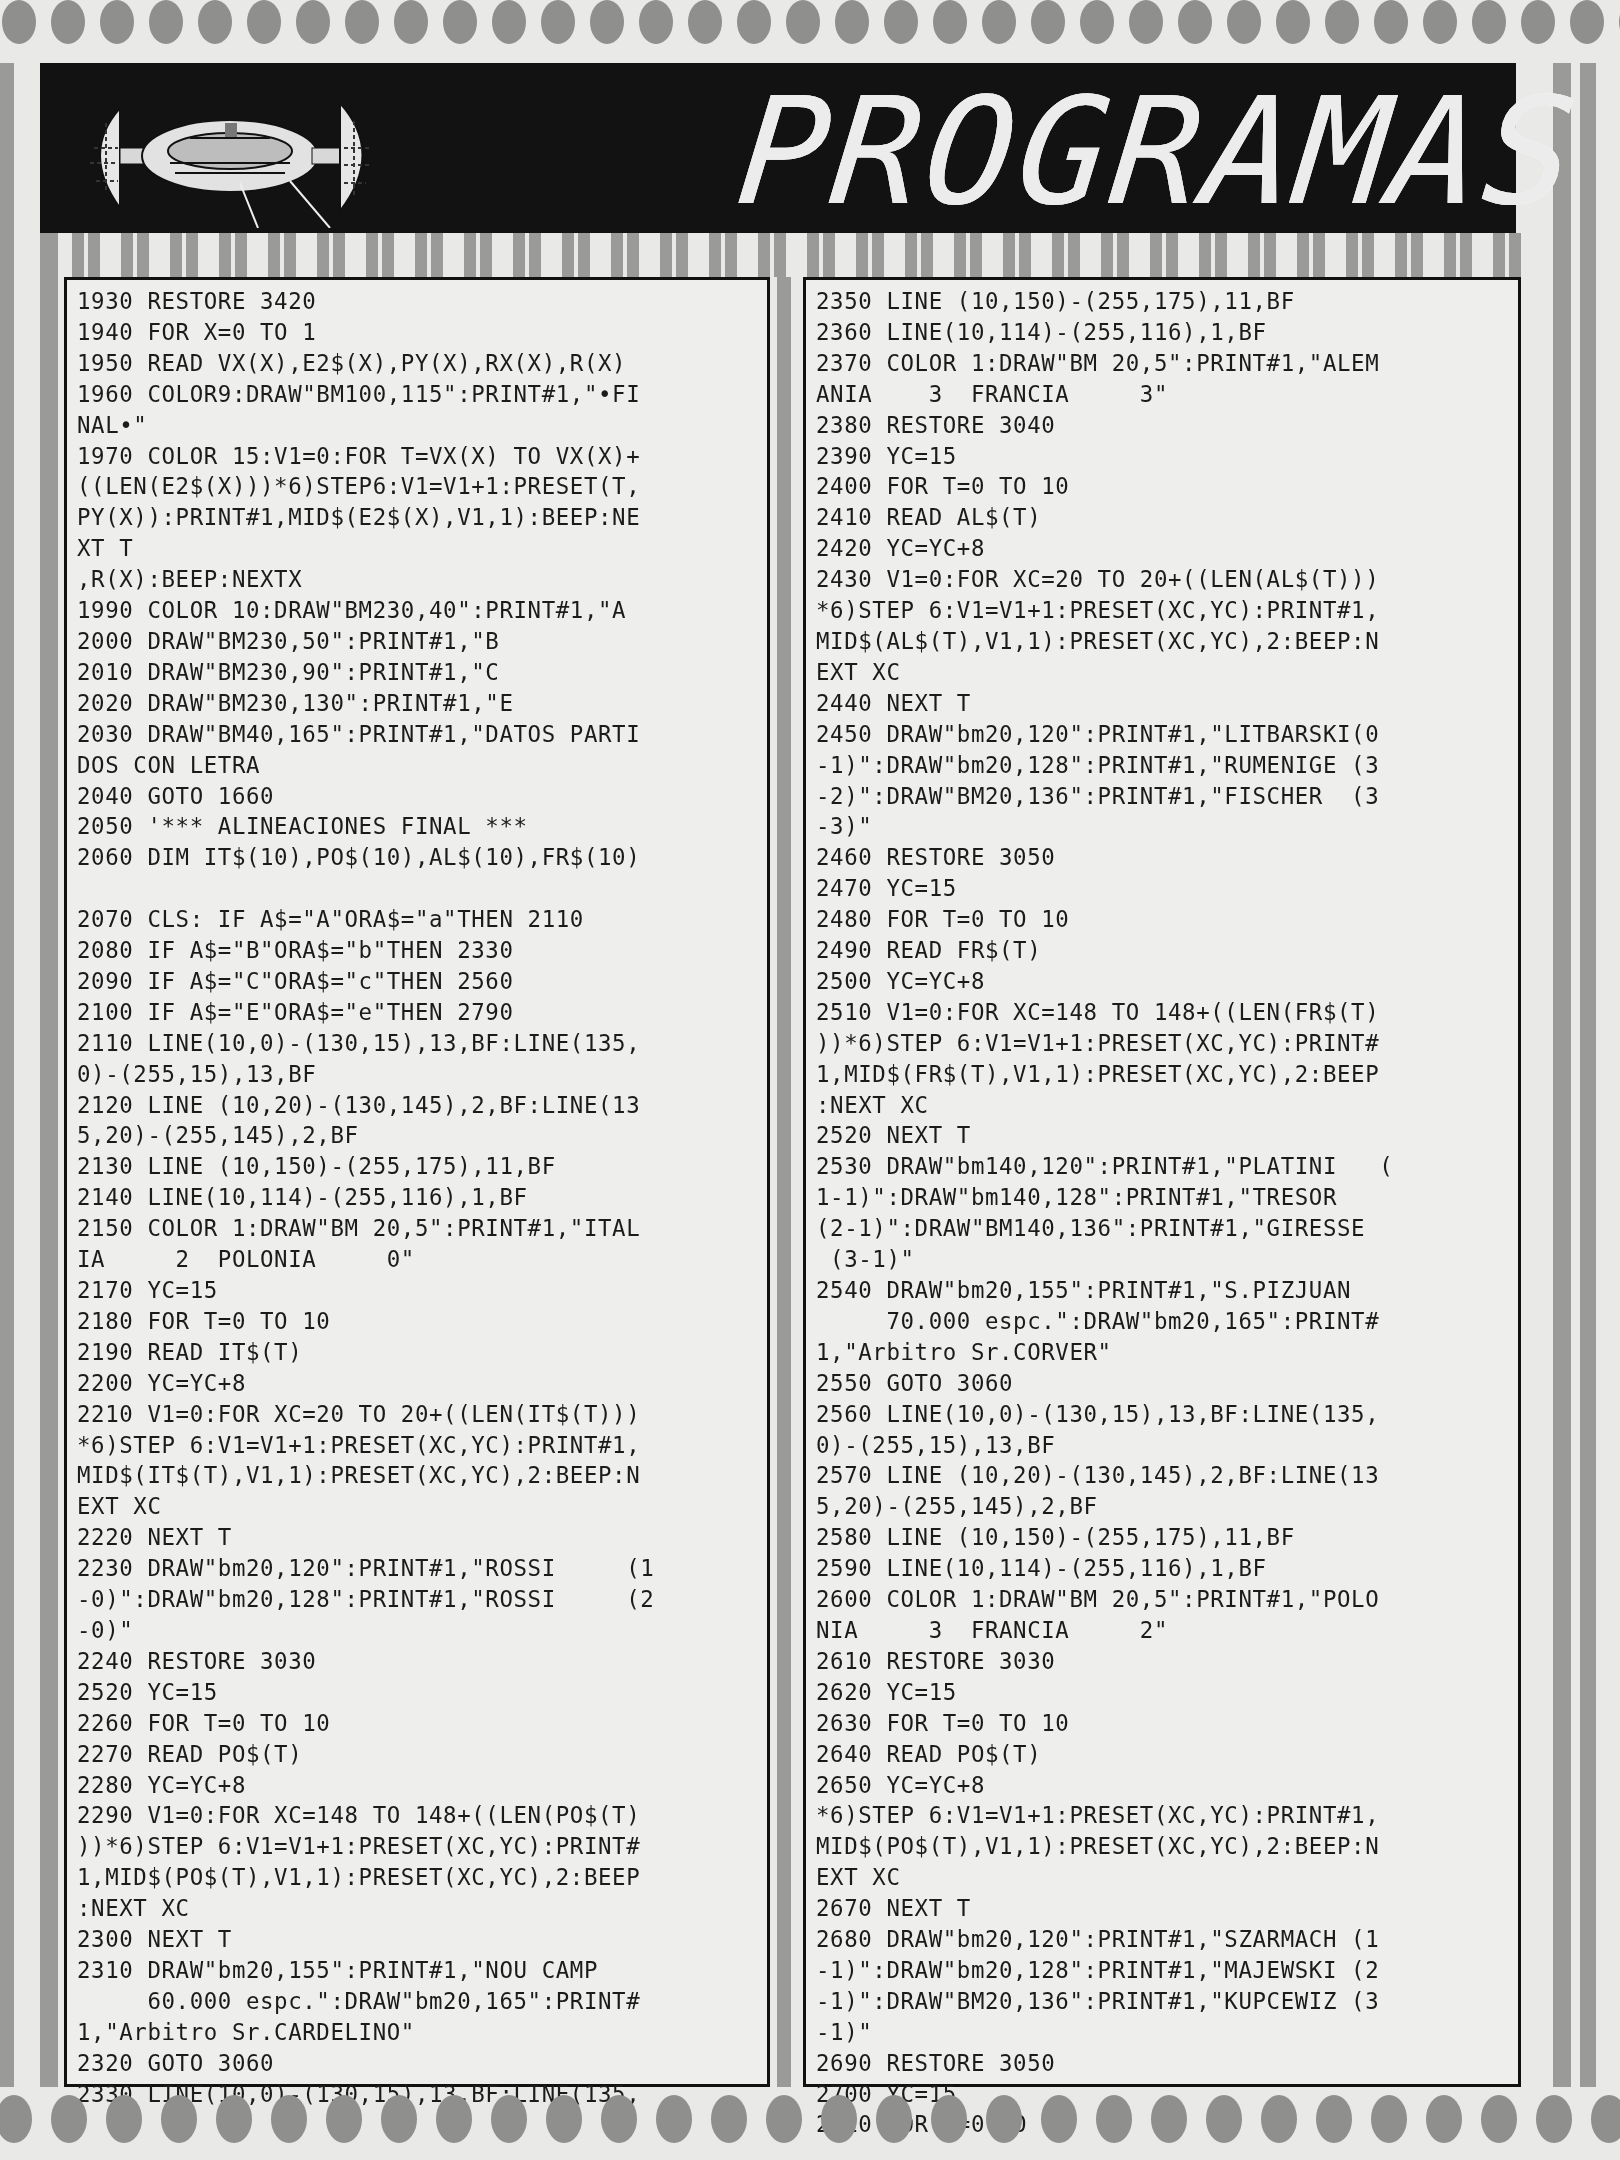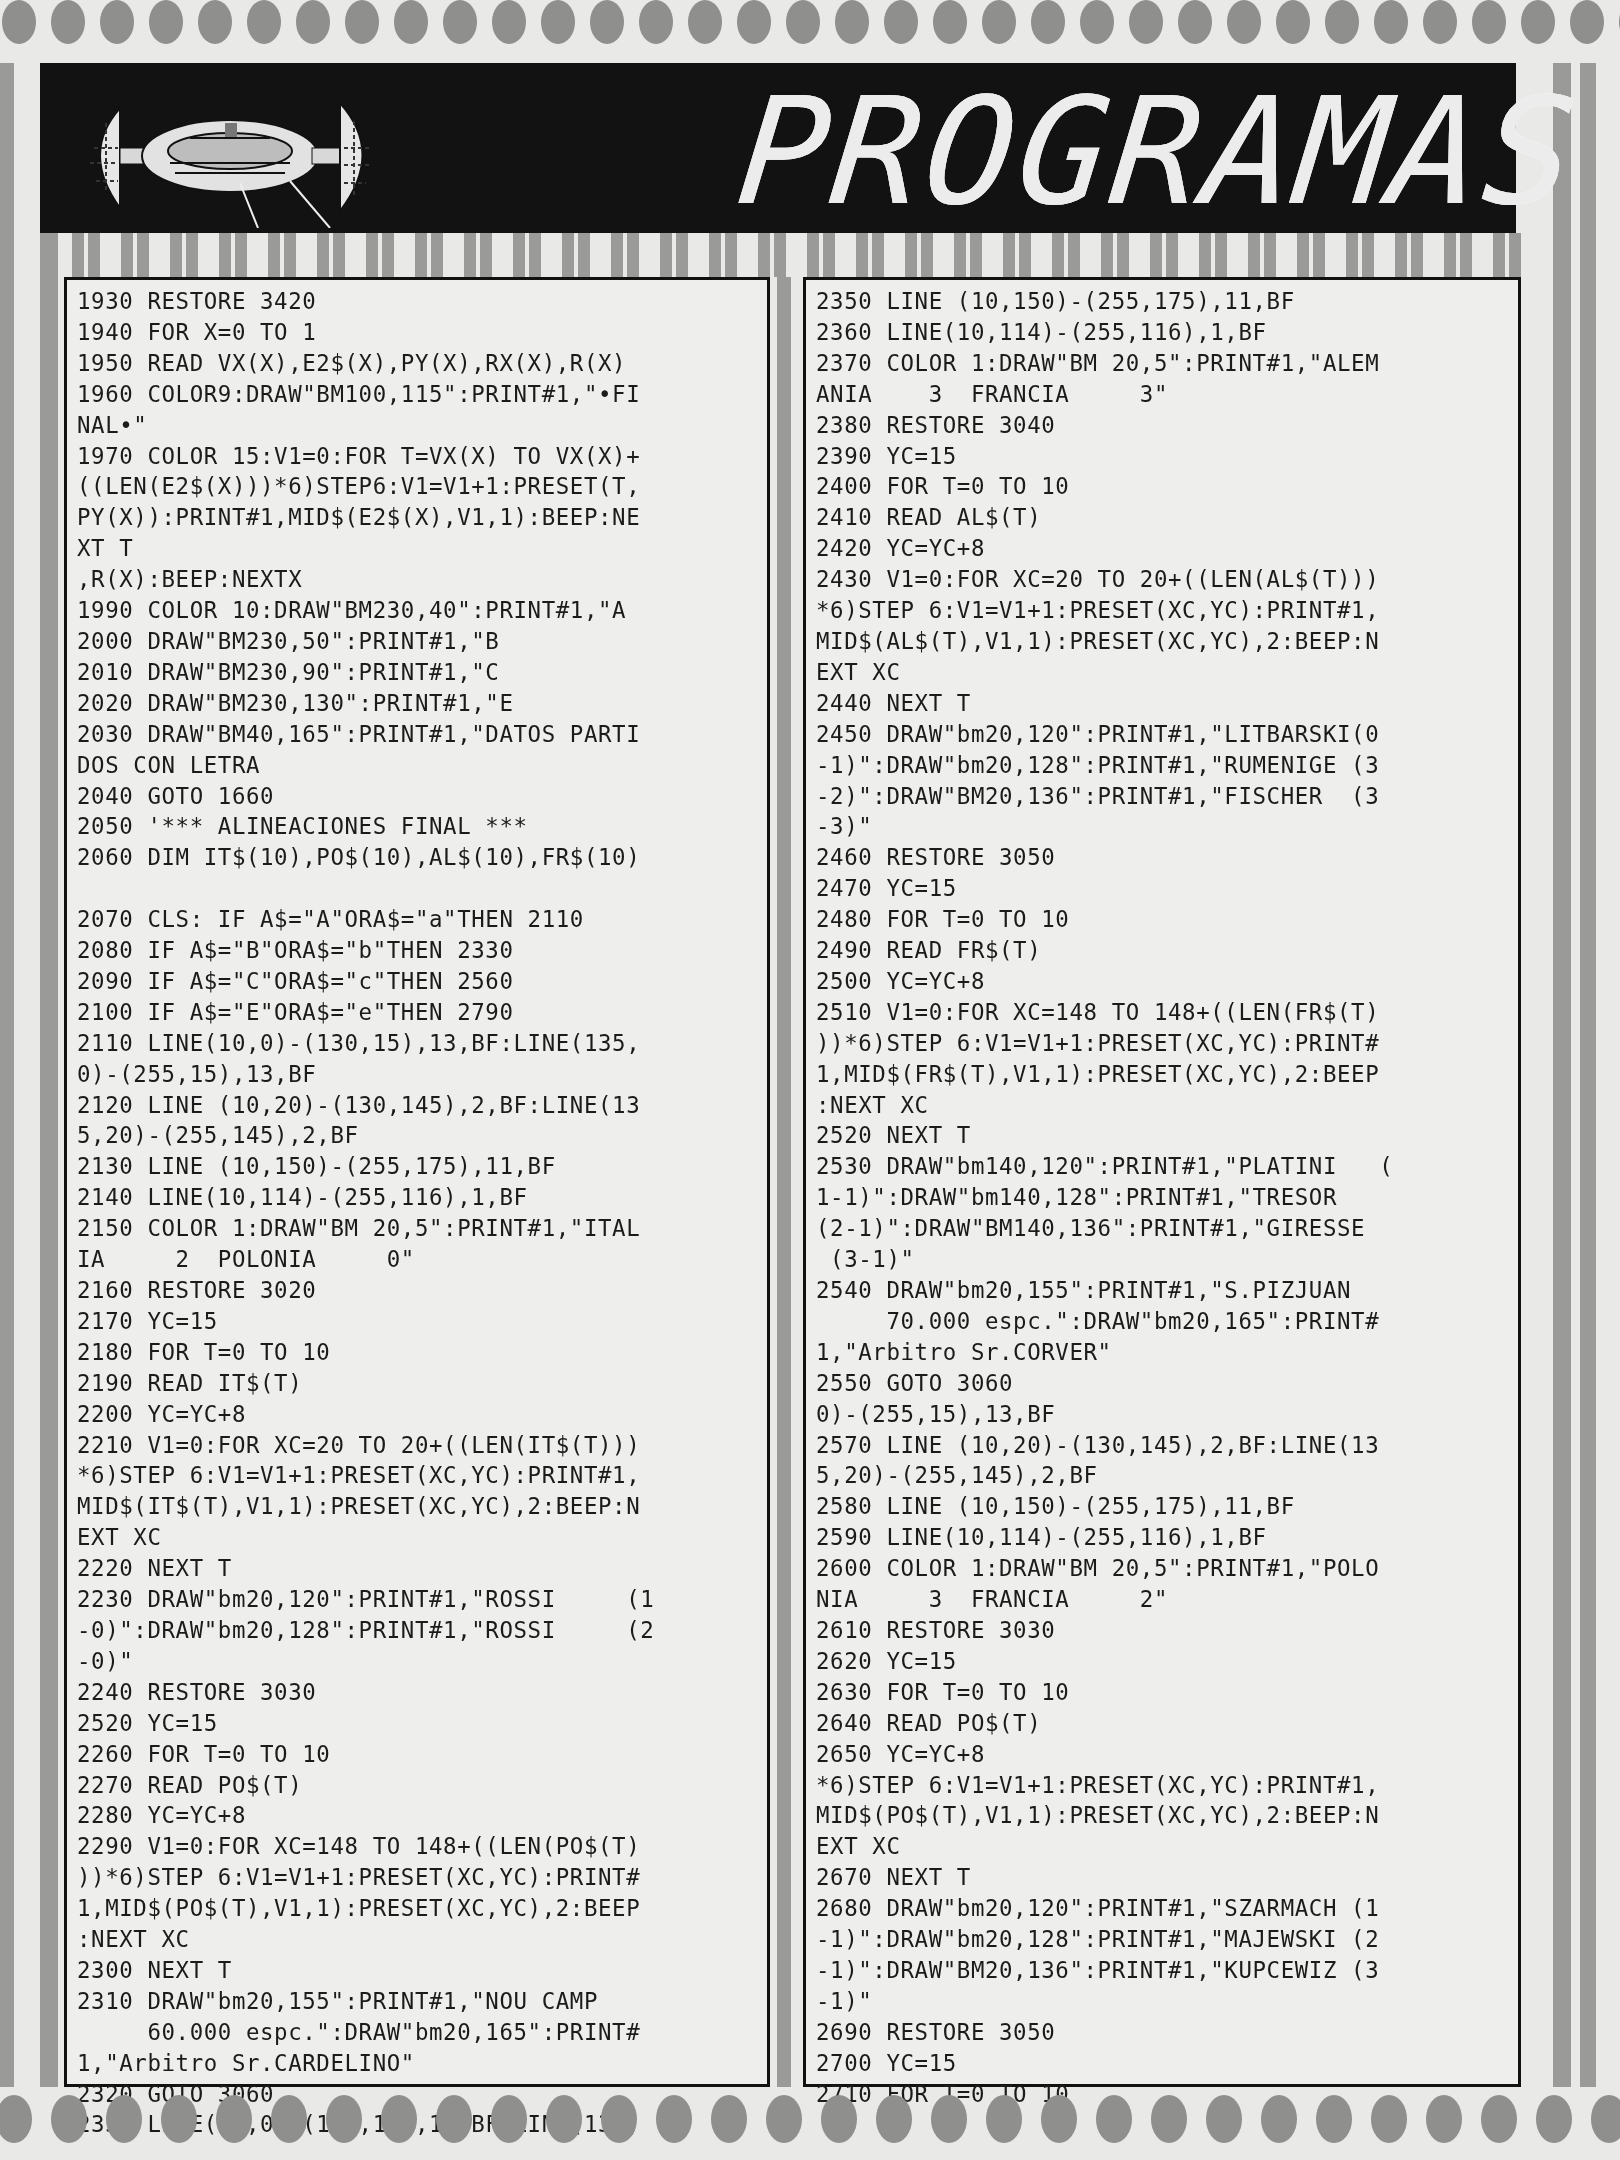--- a/index.html
+++ b/index.html
@@ -212,21 +212,20 @@
     <div class="line">2090 IF A$="C"ORA$="c"THEN 2560</div>
     <div class="line">2100 IF A$="E"ORA$="e"THEN 2790</div>
     <div class="line">2110 LINE(10,0)-(130,15),13,BF:LINE(135,</div>
     <div class="line">0)-(255,15),13,BF</div>
     <div class="line">2120 LINE (10,20)-(130,145),2,BF:LINE(13</div>
     <div class="line">5,20)-(255,145),2,BF</div>
     <div class="line">2130 LINE (10,150)-(255,175),11,BF</div>
     <div class="line">2140 LINE(10,114)-(255,116),1,BF</div>
     <div class="line">2150 COLOR 1:DRAW"BM 20,5":PRINT#1,"ITAL</div>
     <div class="line">IA     2  POLONIA     0"</div>
-    <div class="line">2160 RESTORE 3020</div>
     <div class="line">2170 YC=15</div>
     <div class="line">2180 FOR T=0 TO 10</div>
     <div class="line">2190 READ IT$(T)</div>
     <div class="line">2200 YC=YC+8</div>
     <div class="line">2210 V1=0:FOR XC=20 TO 20+((LEN(IT$(T)))</div>
     <div class="line">*6)STEP 6:V1=V1+1:PRESET(XC,YC):PRINT#1,</div>
     <div class="line">MID$(IT$(T),V1,1):PRESET(XC,YC),2:BEEP:N</div>
     <div class="line">EXT XC</div>
     <div class="line">2220 NEXT T</div>
     <div class="line">2230 DRAW"bm20,120":PRINT#1,"ROSSI     (1</div>
@@ -279,20 +278,21 @@
     <div class="line">:NEXT XC</div>
     <div class="line">2520 NEXT T</div>
     <div class="line">2530 DRAW"bm140,120":PRINT#1,"PLATINI   (</div>
     <div class="line">1-1)":DRAW"bm140,128":PRINT#1,"TRESOR</div>
     <div class="line">(2-1)":DRAW"BM140,136":PRINT#1,"GIRESSE</div>
     <div class="line"> (3-1)"</div>
     <div class="line">2540 DRAW"bm20,155":PRINT#1,"S.PIZJUAN</div>
     <div class="line">     70.000 espc.":DRAW"bm20,165":PRINT#</div>
     <div class="line">1,"Arbitro Sr.CORVER"</div>
     <div class="line">2550 GOTO 3060</div>
+    <div class="line">2560 LINE(10,0)-(130,15),13,BF:LINE(135,</div>
     <div class="line">0)-(255,15),13,BF</div>
     <div class="line">2570 LINE (10,20)-(130,145),2,BF:LINE(13</div>
     <div class="line">5,20)-(255,145),2,BF</div>
     <div class="line">2580 LINE (10,150)-(255,175),11,BF</div>
     <div class="line">2590 LINE(10,114)-(255,116),1,BF</div>
     <div class="line">2600 COLOR 1:DRAW"BM 20,5":PRINT#1,"POLO</div>
     <div class="line">NIA     3  FRANCIA     2"</div>
     <div class="line">2610 RESTORE 3030</div>
     <div class="line">2620 YC=15</div>
     <div class="line">2630 FOR T=0 TO 10</div>

